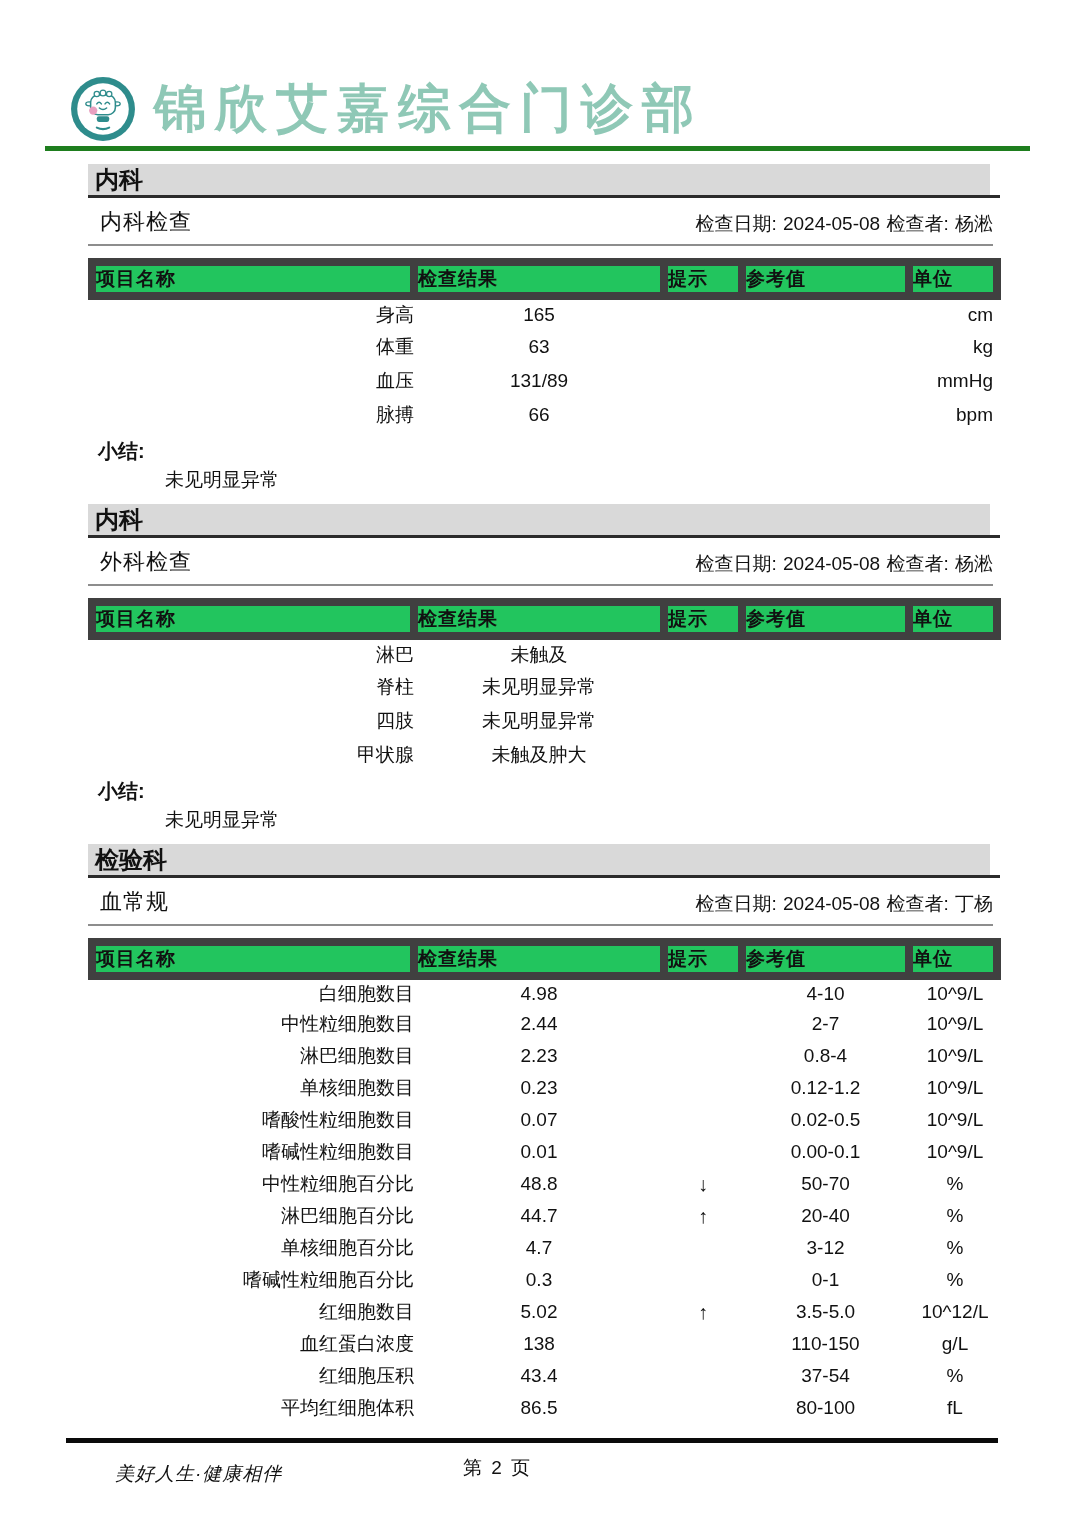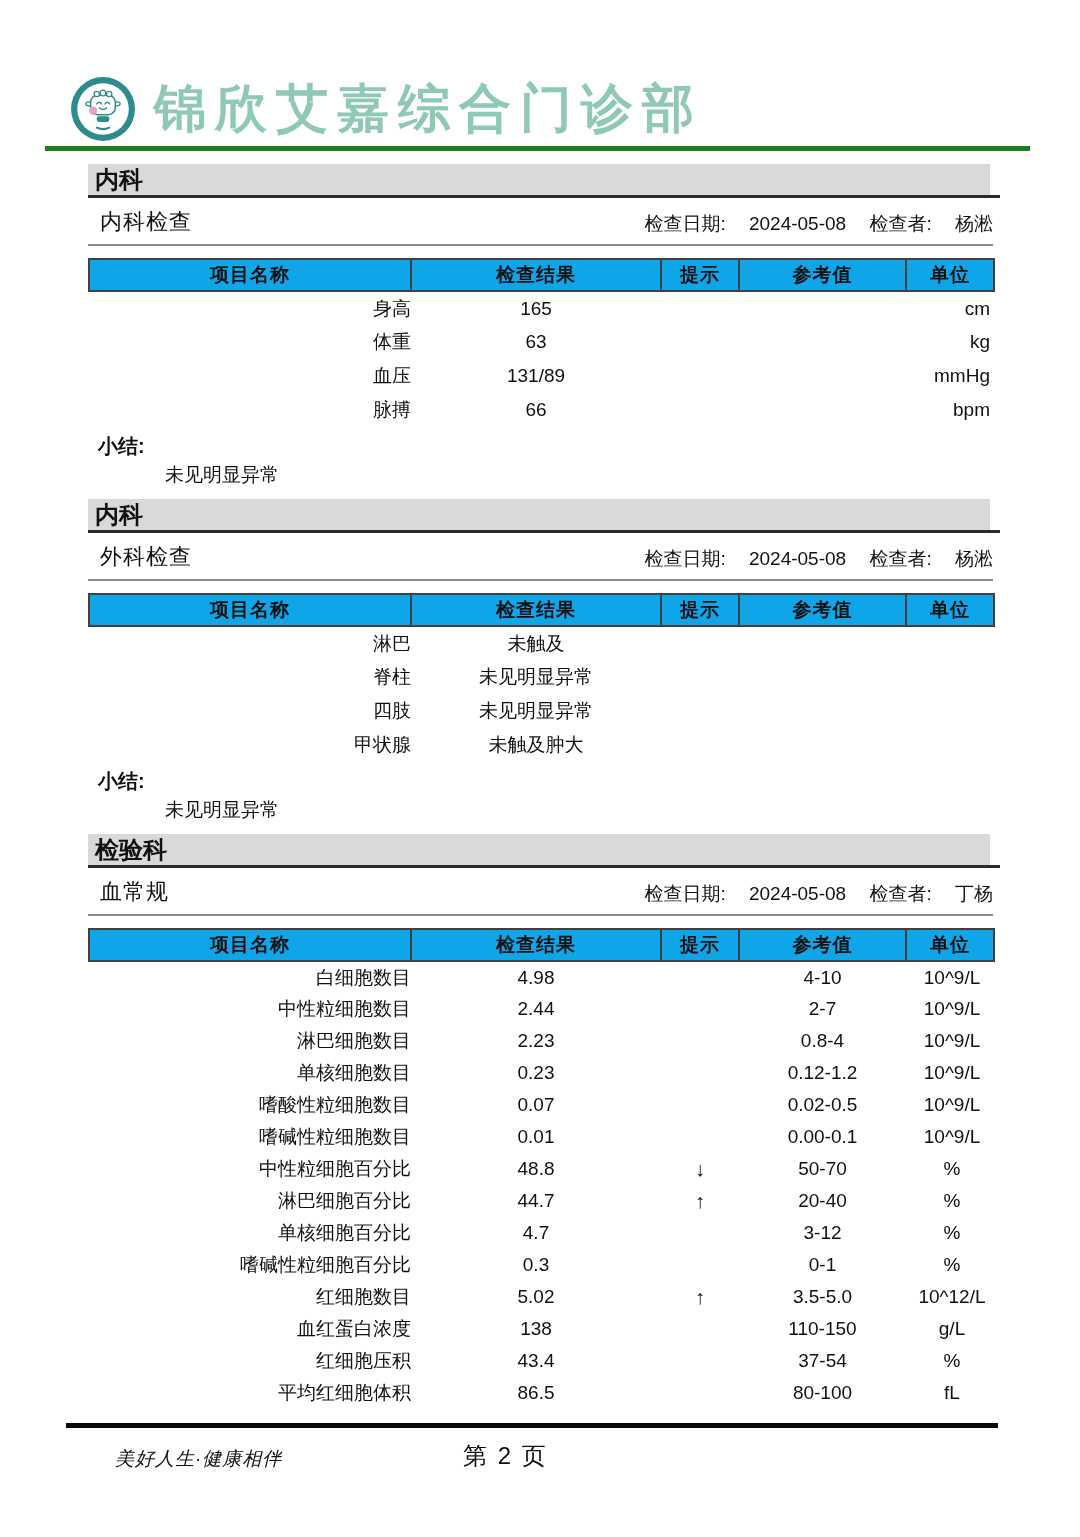--- a/index.html
+++ b/index.html
@@ -17,45 +17,45 @@
   
   .content { padding:0 87px 0 88px; }
   .section { margin-top:13px; }
   .section-bar-wrap { width:912px; border-bottom:3px solid #2b2b2b; }
   .section-bar { width:902px; height:31px; background:#d9d9d9; font-weight:bold;
                  font-size:24px; line-height:31px; padding-left:7px; }
   .title-row { display:flex; justify-content:space-between; align-items:flex-end;
                margin-top:9px; padding-left:12px; height:30px; }
   .exam-title { font-size:22px; letter-spacing:1px; }
   .exam-meta { font-size:19px; }
-  .exam-meta span { margin-left:18px; }
+  .exam-meta span { margin-left:1px; }
   .title-underline { margin-top:7px; height:2px; background:#8d8d8d; width:905px; }
 
   table { margin-top:12px; width:905px; table-layout:fixed; border-collapse:collapse; font-size:19px; }
   col.c1{width:322px} col.c2{width:250px} col.c3{width:78px} col.c4{width:167px} col.c5{width:88px}
-  th { border:2px solid #404040; font-weight:bold; font-size:19px; height:32px; text-align:center;
-       background:#0ea5e9; letter-spacing:1px; }
+  th { border:8px solid #404040; font-weight:bold; font-size:19px; height:32px; text-align:left;
+       background:#22c55e; letter-spacing:1px; }
   td { height:34px; vertical-align:middle; }
   .tbl-lab td { height:32px; }
   .td-name  { text-align:right; padding-left:12px; }
   .td-result{ text-align:center; }
   .td-flag  { text-align:center; font-weight:bold; font-size:20px; }
   .td-range { text-align:center; }
   .unit-right .td-unit { text-align:right; padding-right:4px;margin-top:27px; }
   .unit-left  .td-unit { text-align:center; padding-left:4px; }
 
   .summary { margin-top:6px; }
   .summary-label { font-weight:bold; font-size:20px; padding-left:10px; height:25px; }
   .summary-text { margin-top:4px; padding-left:77px; font-size:19px; height:24px; }
 
   
   .footer-line { margin:14px 0 0 66px; width:932px; height:5px; background:#0a0a0a; }
   .footer-row { position:relative; margin-top:12px; height:30px; font-size:19px; }
   .slogan { position:absolute; left:115px; top:6px; font-style:italic; letter-spacing:1px; }
-  .page-num { position:absolute; left:463px; top:0; font-size:24px; letter-spacing:2px; }
+  .page-num { position:absolute; left:463px; top:0; font-size:19px; letter-spacing:2px; }
 </style>
 </head>
 <body>
 
 <div class="header">
   <svg class="logo" viewBox="0 0 64 64">
     <circle cx="32" cy="32" r="31" fill="#2E8C8C"></circle>
     <circle cx="32" cy="32" r="25" fill="#ffffff"></circle>
 
     <g fill="#ffffff">

